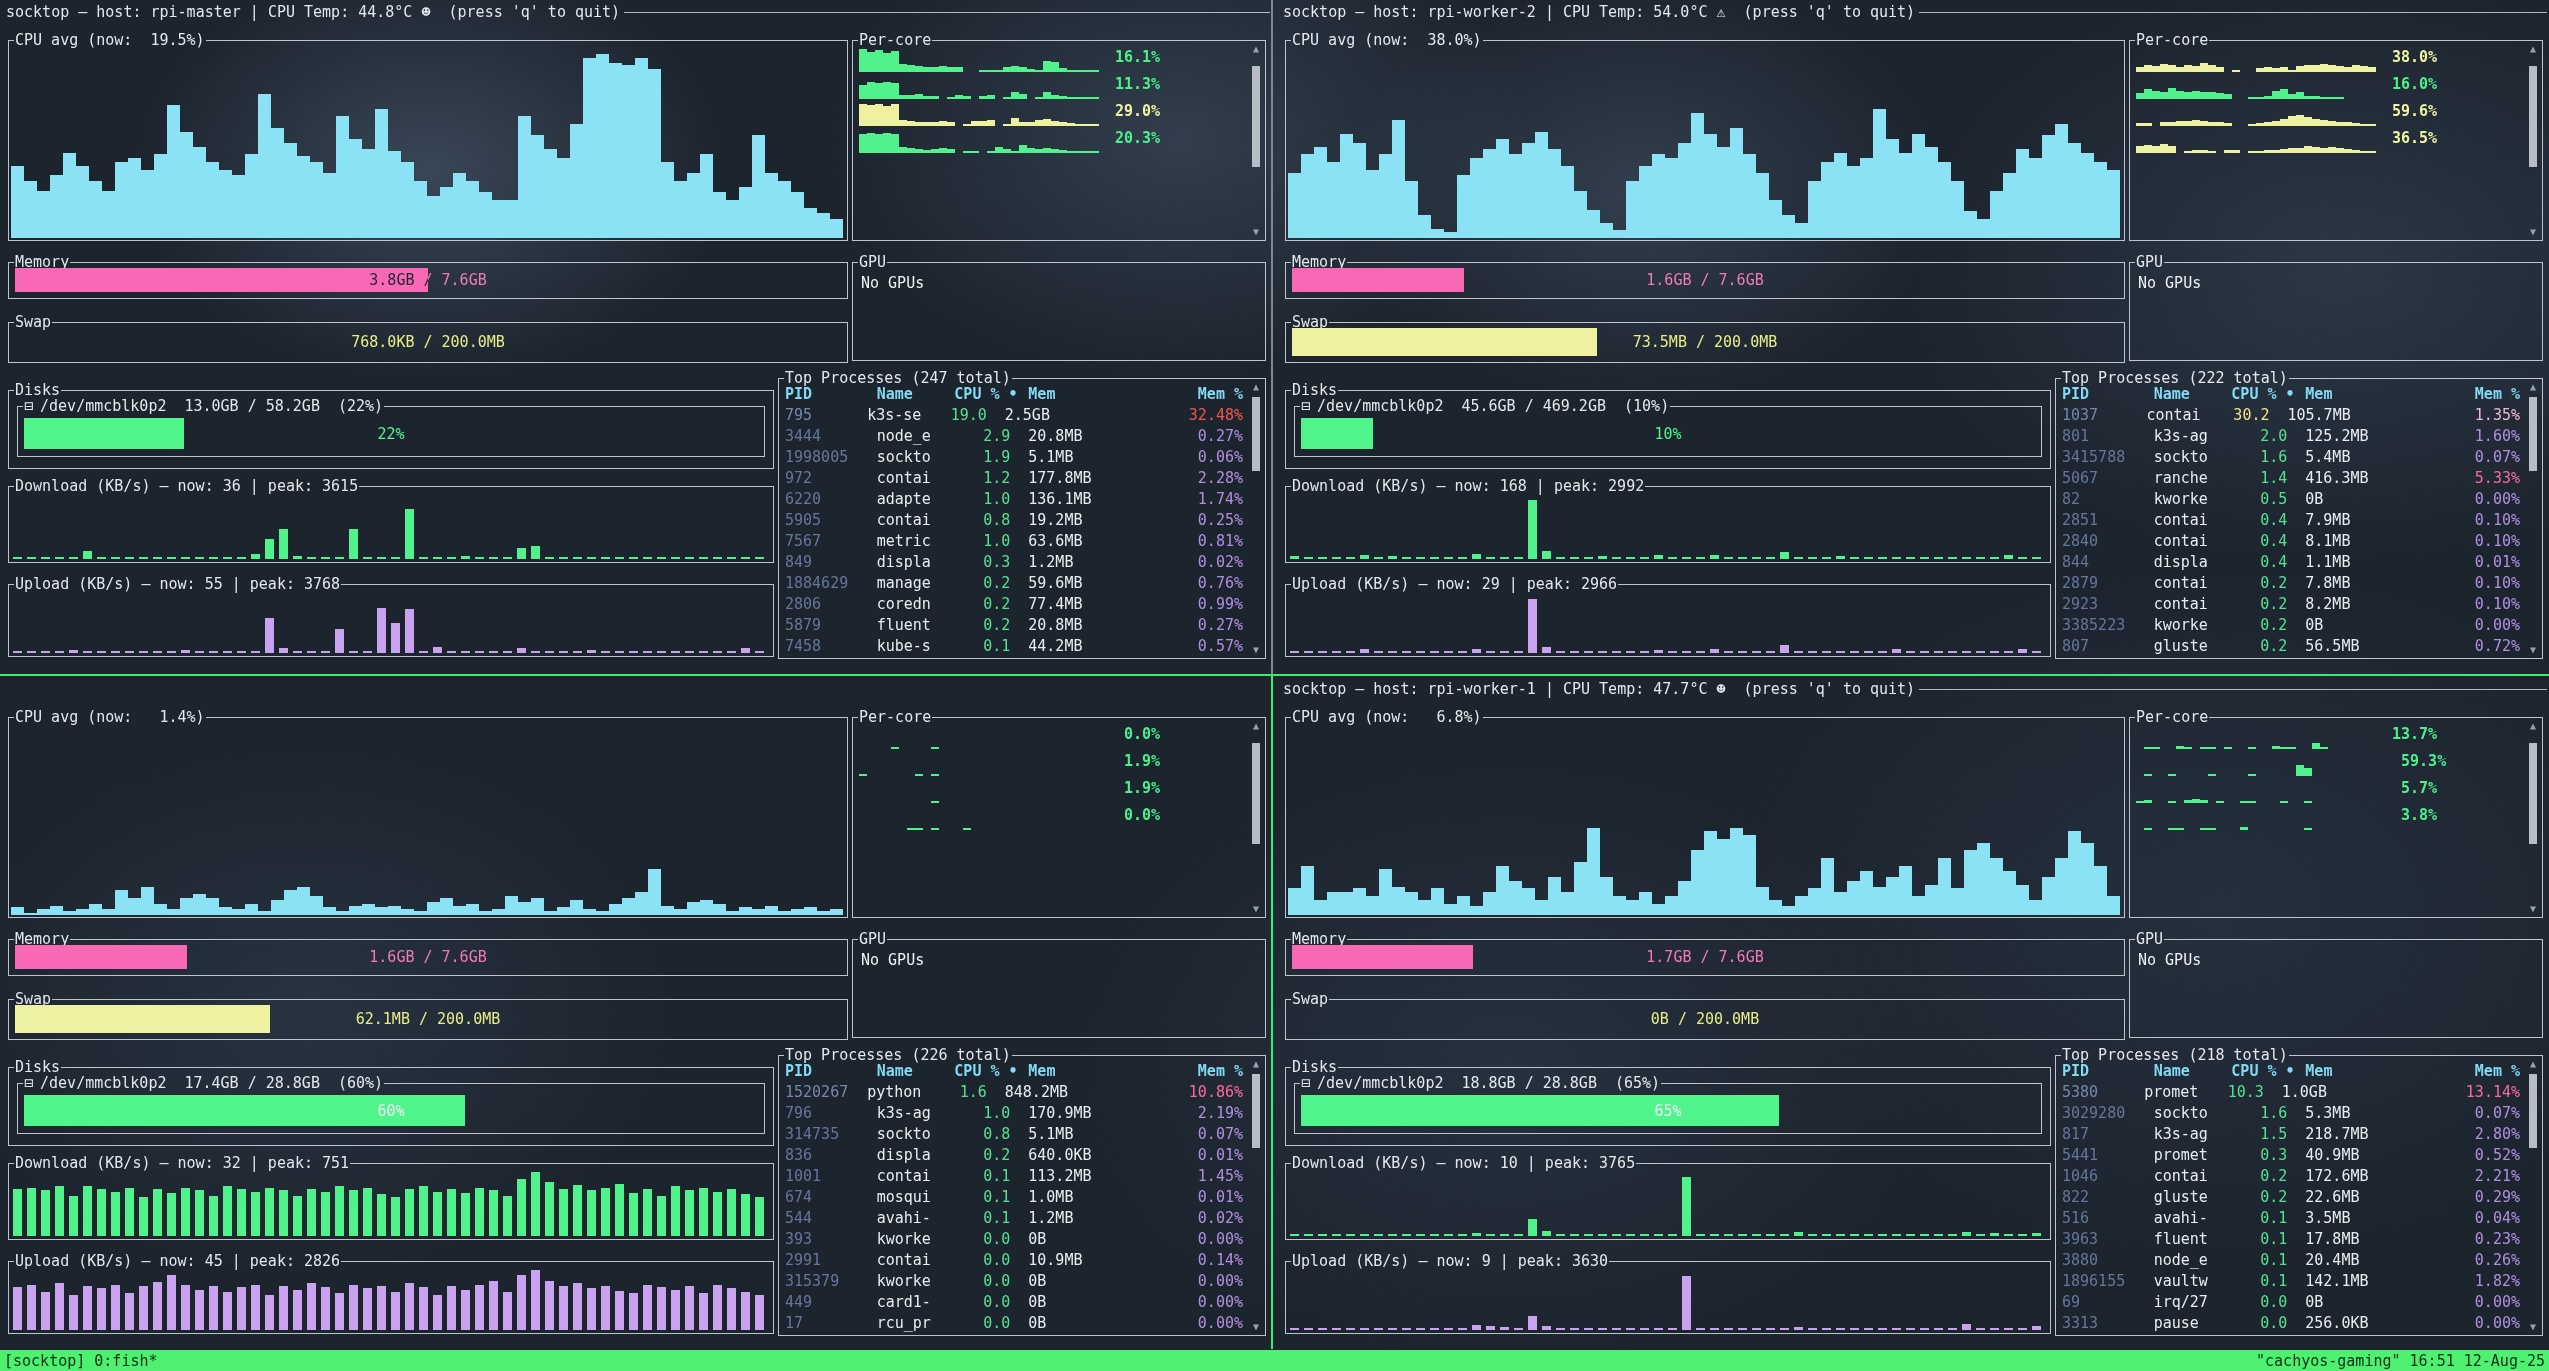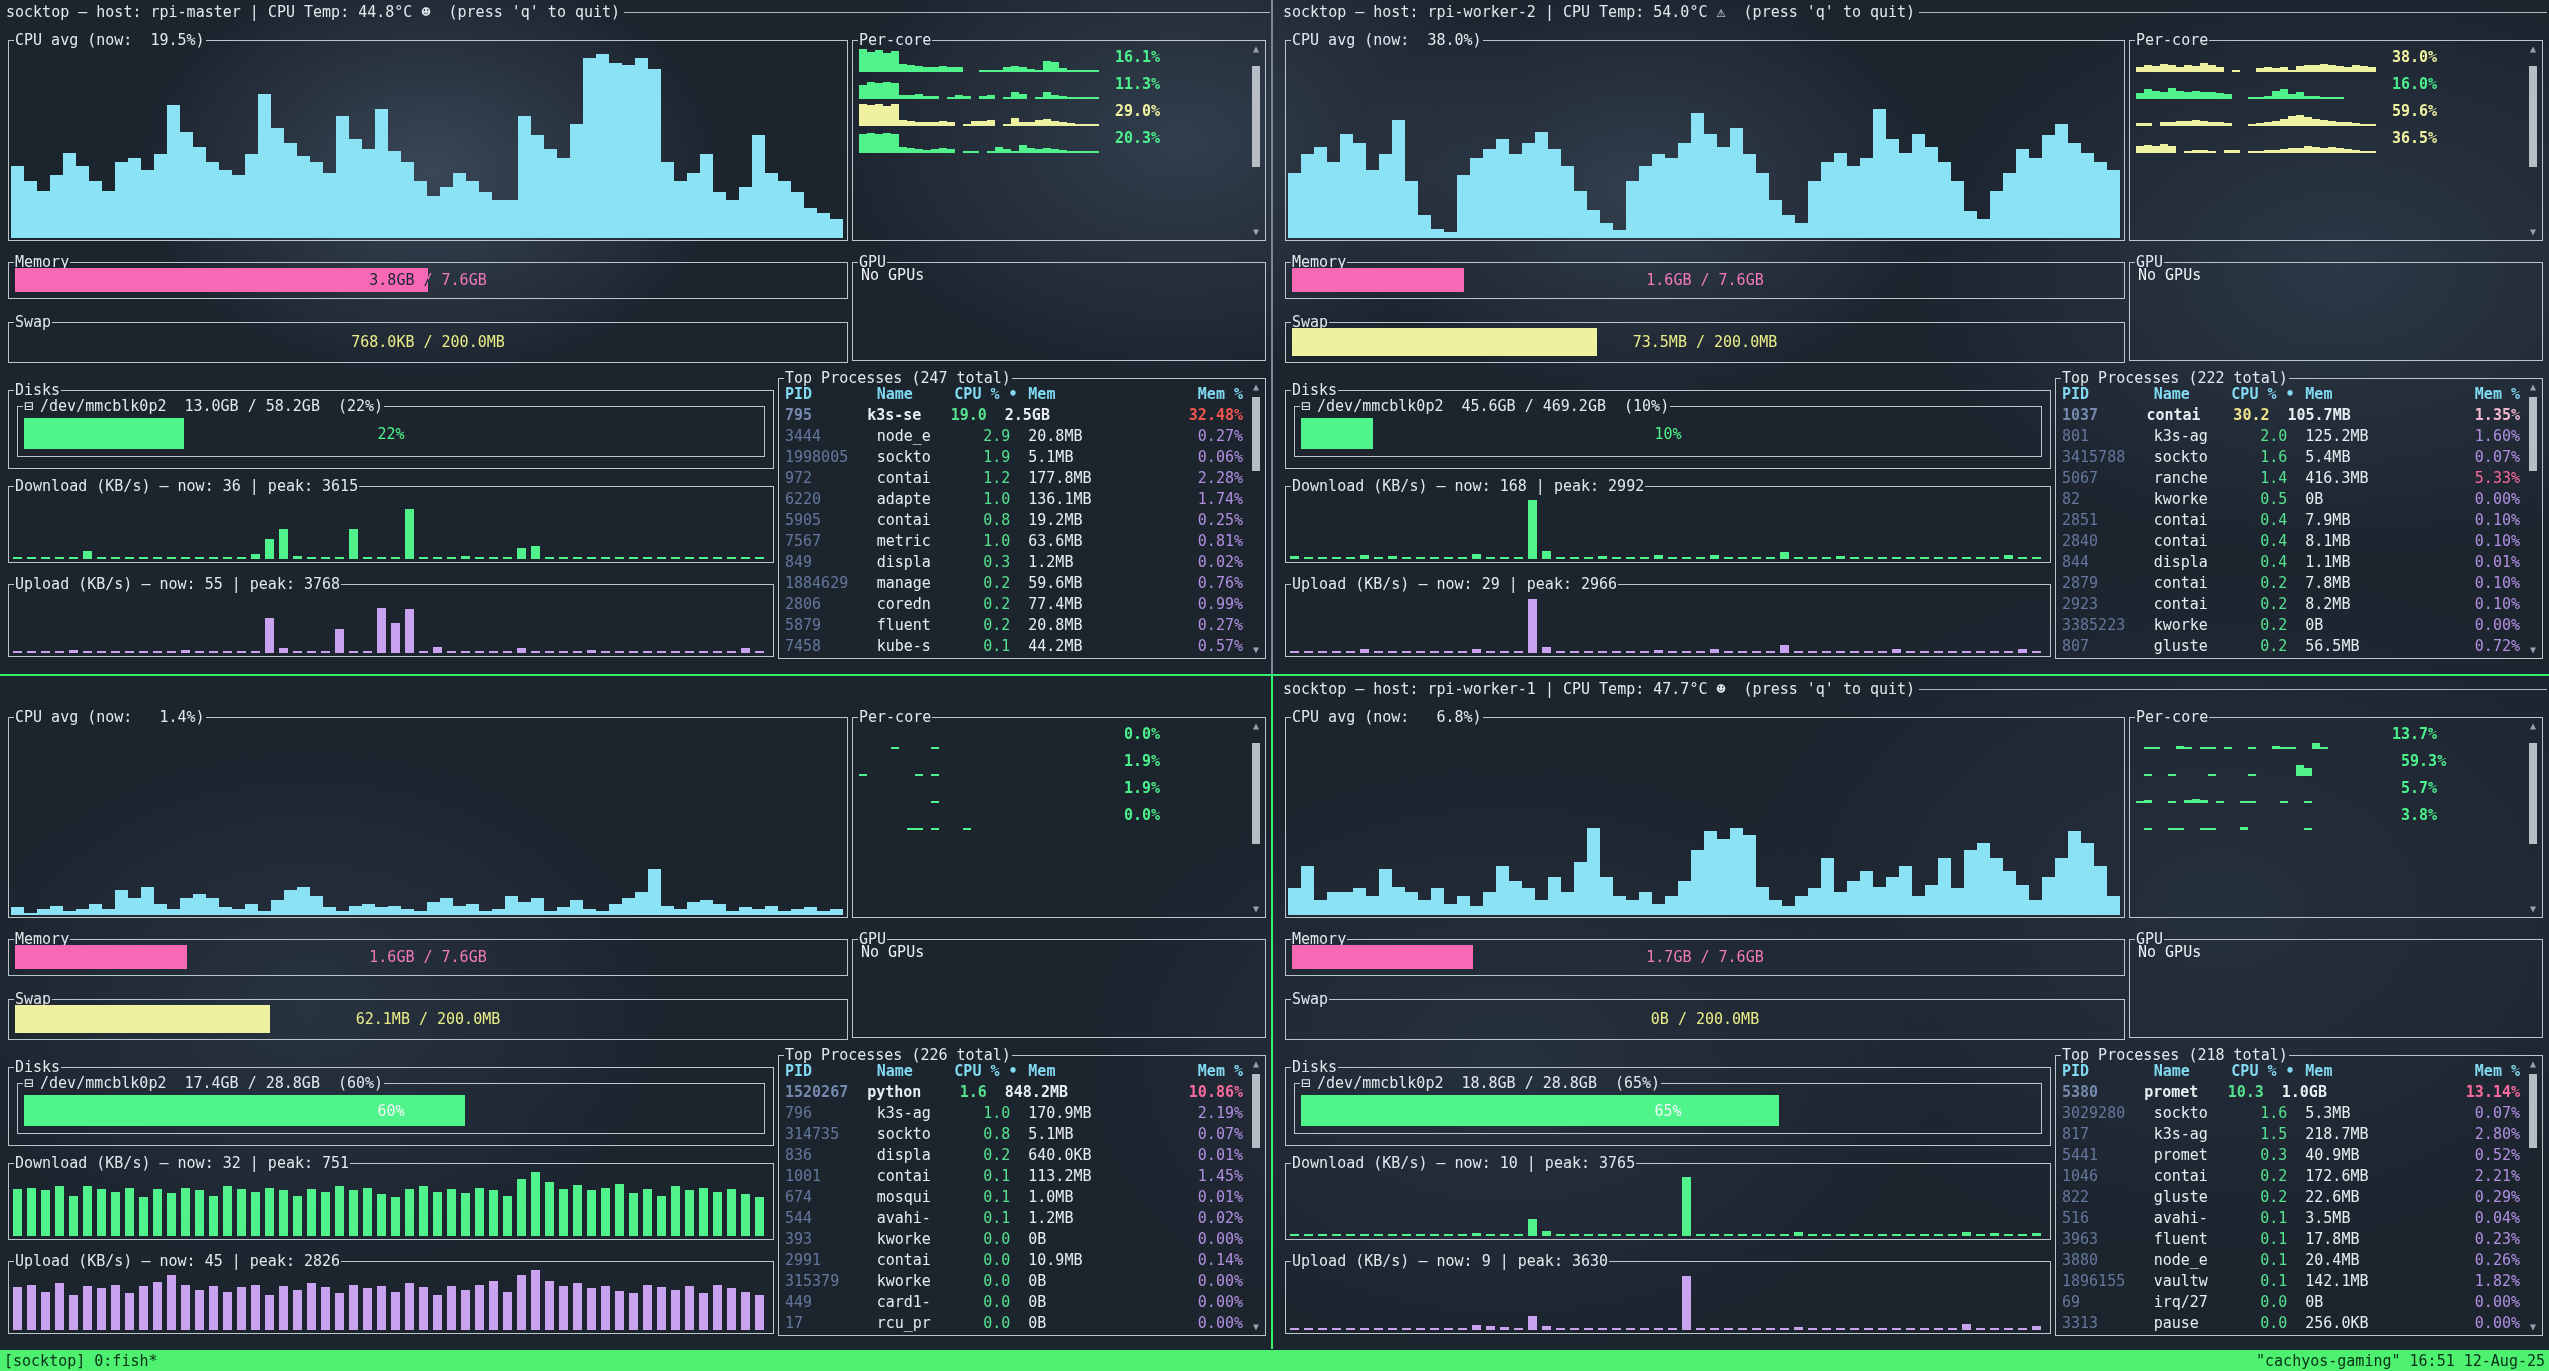--- a/index.html
+++ b/index.html
@@ -56,34 +56,34 @@
   .core-row{height:27px;display:flex;}
   .spark{display:flex;align-items:flex-end;width:248px;height:24px;overflow:hidden;}
   .spark .bar{flex:none;width:8px;}
   .core-label{margin-left:8px;font-weight:700;white-space:pre;}
   .tone-green{color:#4bf18c;} .tone-yellow{color:#f0f3a0;}
 
   .gauge{position:absolute;left:4px;right:4px;top:4px;bottom:4px;display:flex;align-items:center;justify-content:center;overflow:hidden;}
   .gfill{position:absolute;left:2px;top:2px;bottom:2px;}
   .gtext{position:relative;z-index:2;white-space:pre;}
   .gdark{position:absolute;inset:0;z-index:3;display:flex;align-items:center;justify-content:center;white-space:pre;color:#1b2430;}
-  .gpu-body{position:absolute;left:8px;top:4px;color:#eef2f5;}
+  .gpu-body{position:absolute;left:8px;top:12px;color:#eef2f5;}
 
   .disk-inner{position:absolute;left:8px;right:8px;top:16px;height:50px;}
   .disk-inner .gauge{left:4px;right:4px;top:10px;bottom:5px;justify-content:center;}
   .dicon{margin-right:7px;} .ddev{margin-right:18px;} .dusage{white-space:pre;}
 
   .thead,.trow{display:flex;height:21px;line-height:21px;white-space:pre;}
   .thead{position:absolute;left:6px;top:6px;right:22px;color:#82d9f2;font-weight:700;}
   .tbody{position:absolute;left:6px;top:27px;right:22px;}
   .c-pid{width:92px;} .c-name{width:78px;} .c-cpu{width:56px;text-align:right;padding-right:14px;}
   .c-mem{width:130px;padding-left:4px;} .c-mpct{flex:1;padding-left:40px;}
   .trow .c-pid{color:#64779c;} .trow .c-name{color:#e8edf2;} .trow .c-cpu{color:#55e28e;}
   .trow .c-mem{color:#e8edf2;} .trow .c-mpct{color:#b18fe0;}
-  .trow.bold{font-weight:700;}
+  .trow.bold{font-weight:400;}
   .trow.bold .c-pid{color:#7489ad;} .trow.bold .c-mpct{color:#f2b9cf;margin-left:28px;}
   .trow .c-cpu.cpu-yellow{color:#f0e48a;}
   .trow .c-mpct.hot{color:#fa6b9d;} .trow .c-mpct.red{color:#f2564f;}
 
   .sbar{position:absolute;right:2px;top:3px;bottom:3px;width:14px;display:block;}
   .sarr{position:absolute;left:0;width:14px;text-align:center;font-size:10px;color:#95a1ad;}
   .sarr.up{top:0;} .sarr.down{bottom:0;}
   .sthumb{position:absolute;left:3px;width:8px;background:#b6bdc5;}
 
   #statusbar{position:absolute;left:0;top:1350px;width:2549px;height:21px;background:#4df06f;color:#0b3018;display:flex;align-items:center;white-space:pre;}

